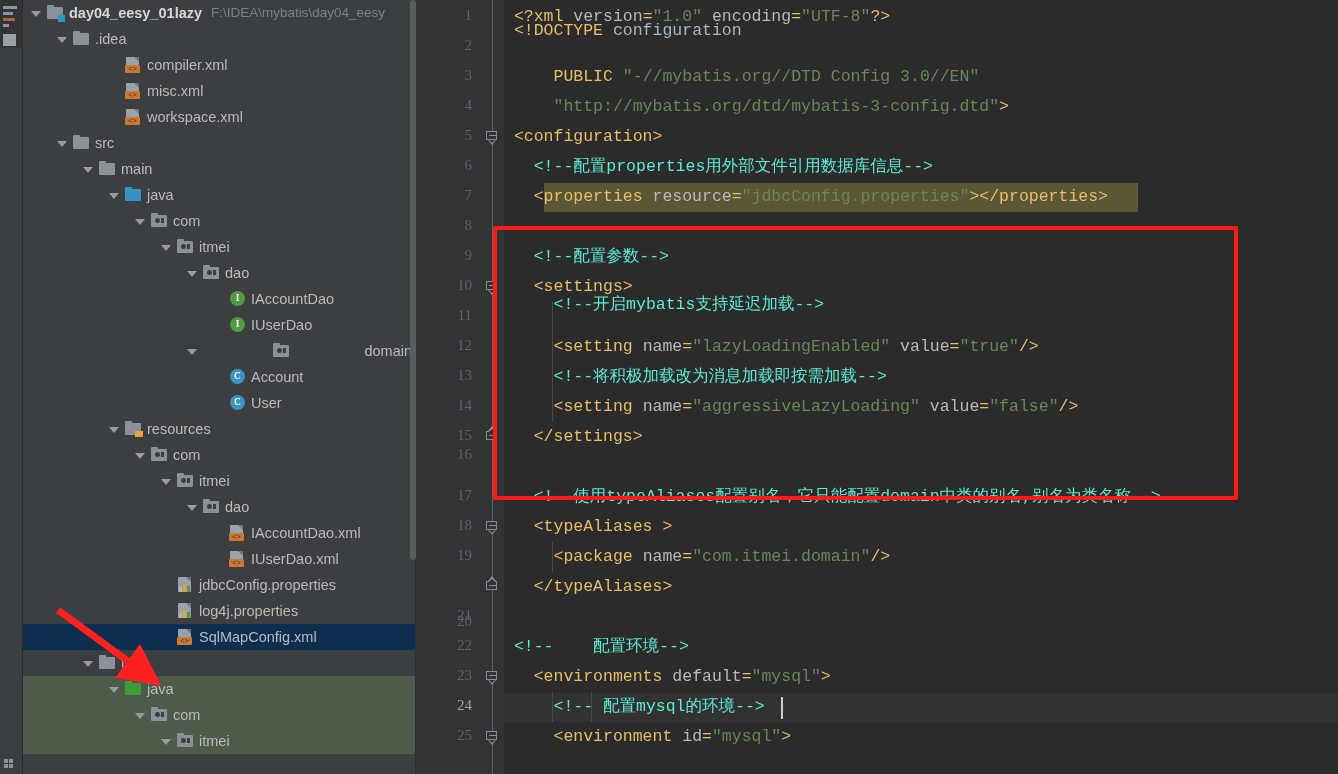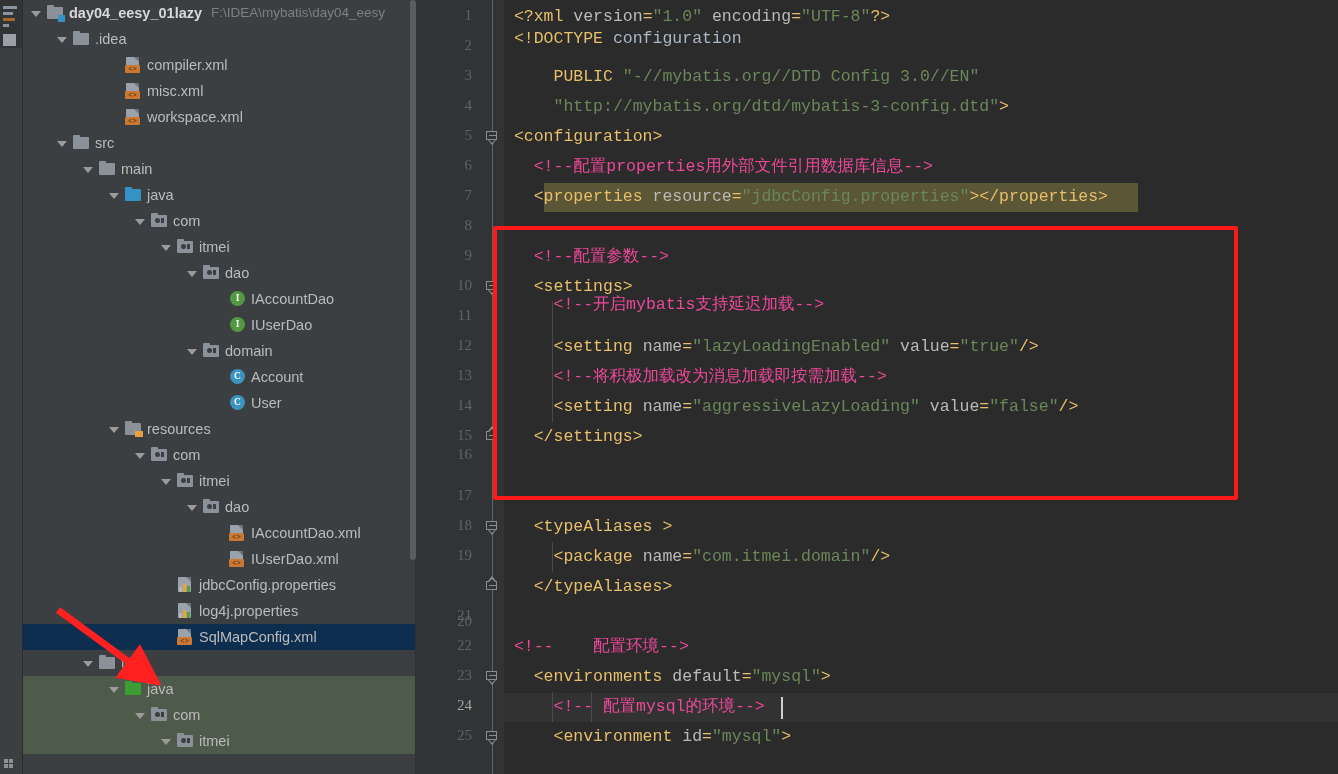--- a/index.html
+++ b/index.html
@@ -108,21 +108,21 @@
   .fmark.close .tipin{position:absolute;left:2.5px;top:-2.5px;border-left:3.5px solid transparent;border-right:3.5px solid transparent;border-bottom:3.5px solid #313335;}
 
   .cl{
     position:absolute;left:0;white-space:pre;
     font-family:"Liberation Mono",monospace;font-size:16.5px;line-height:30px;height:30px;
     color:#a9b7c6;letter-spacing:0px;
   }
   .tag{color:#e8bf6a;}
   .attr{color:#bababa;}
   .val{color:#6a8759;}
-  .cmt{color:#ec4899;}
+  .cmt{color:#5eead4;}
   .txt{color:#a9b7c6;}
   .hl-row{position:absolute;left:0;height:29px;background:#5b5635;}
   .cur-row{position:absolute;left:0;height:29px;background:#323232;}
   .indent-g{position:absolute;width:1px;background:#4a4a4a;}
 
   .caret{position:absolute;width:2px;height:22px;background:#cfcfcf;}
 
   
   .redbox{
     position:absolute;border:4px solid #ff1a1a;border-radius:2px;
@@ -255,21 +255,21 @@
         </span>
         <span class="label">IAccountDao</span>
       </div>
       <div class="row" style="padding-left: 190px;">
         <span class="arrow none"></span>
         <span class="ico">
           <span class="cir i">I</span>
         </span>
         <span class="label">IUserDao</span>
       </div>
-      <div class="row" style="padding-left: 164px;">
+      <div class="row" style="padding-left: 164px; justify-content: space-between;">
         <span class="arrow down"></span>
         <span class="ico">
           <span class="f-plain"></span>
           <span class="pkg-dot"></span>
           <span class="pkg-dot2"></span>
         </span>
         <span class="label">domain</span>
       </div>
       <div class="row" style="padding-left: 190px;">
         <span class="arrow none"></span>
@@ -477,36 +477,37 @@
           <span class="tipin"></span>
         </div>
         <div class="fmark open" style="top: 731px;">
           <span class="bx"></span>
           <span class="tip"></span>
           <span class="tipin"></span>
         </div>
       </div>
     <div class="code-area" id="codearea">
         <div class="cl" style="top: 2px; left: 9.9px;"><span class="tag">&lt;?xml</span><span class="txt"> </span><span class="attr">version</span><span class="tag">=</span><span class="val">"1.0"</span><span class="txt"> </span><span class="attr">encoding</span><span class="tag">=</span><span class="val">"UTF-8"</span><span class="tag">?&gt;</span></div>
-        <div class="cl" style="top: 24px; left: 9.9px;"><span class="tag">&lt;!DOCTYPE</span><span class="txt"> configuration</span></div>
+        <div class="cl" style="top: 16px; left: 9.9px;"><span class="tag">&lt;!DOCTYPE</span><span class="txt"> configuration</span></div>
         <div class="cl" style="top: 62px; left: 49.5px;"><span class="tag">PUBLIC</span><span class="txt"> </span><span class="val">"-//mybatis.org//DTD Config 3.0//EN"</span></div>
         <div class="cl" style="top: 92px; left: 49.5px;"><span class="val">"http://mybatis.org/dtd/mybatis-3-config.dtd"</span><span class="tag">&gt;</span></div>
         <div class="cl" style="top: 122px; left: 9.9px;"><span class="tag">&lt;configuration&gt;</span></div>
         <div class="cl" style="top: 152px; left: 29.7px;"><span class="cmt">&lt;!--配置properties用外部文件引用数据库信息--&gt;</span></div>
         <div class="hl-row" style="top: 183px; left: 39.6px; width: 594px;"></div>
         <div class="cl" style="top: 182px; left: 29.7px;"><span class="tag">&lt;properties</span><span class="txt"> </span><span class="attr">resource</span><span class="tag">=</span><span class="val">"jdbcConfig.properties"</span><span class="tag">&gt;&lt;/properties&gt;</span></div>
         <div class="cl" style="top: 212px; left: 29.7px;"></div>
         <div class="cl" style="top: 242px; left: 29.7px;"><span class="cmt">&lt;!--配置参数--&gt;</span></div>
         <div class="cl" style="top: 272px; left: 29.7px;"><span class="tag">&lt;settings&gt;</span></div>
         <div class="cl" style="top: 290px; left: 49.5px;"><span class="cmt">&lt;!--开启mybatis支持延迟加载--&gt;</span></div>
         <div class="cl" style="top: 332px; left: 49.5px;"><span class="tag">&lt;setting</span><span class="txt"> </span><span class="attr">name</span><span class="tag">=</span><span class="val">"lazyLoadingEnabled"</span><span class="txt"> </span><span class="attr">value</span><span class="tag">=</span><span class="val">"true"</span><span class="tag">/&gt;</span></div>
         <div class="cl" style="top: 362px; left: 49.5px;"><span class="cmt">&lt;!--将积极加载改为消息加载即按需加载--&gt;</span></div>
         <div class="cl" style="top: 392px; left: 49.5px;"><span class="tag">&lt;setting</span><span class="txt"> </span><span class="attr">name</span><span class="tag">=</span><span class="val">"aggressiveLazyLoading"</span><span class="txt"> </span><span class="attr">value</span><span class="tag">=</span><span class="val">"false"</span><span class="tag">/&gt;</span></div>
         <div class="cl" style="top: 422px; left: 29.7px;"><span class="tag">&lt;/settings&gt;</span></div>
         <div class="cl" style="top: 452px; left: 29.7px;"></div>
+        <div class="cl" style="top: 482px; left: 29.7px;"><span class="cmt">&lt;!--使用typeAliases配置别名，它只能配置domain中类的别名,别名为类名称--&gt;</span></div>
         <div class="cl" style="top: 512px; left: 29.7px;"><span class="tag">&lt;typeAliases &gt;</span></div>
         <div class="cl" style="top: 542px; left: 49.5px;"><span class="tag">&lt;package</span><span class="txt"> </span><span class="attr">name</span><span class="tag">=</span><span class="val">"com.itmei.domain"</span><span class="tag">/&gt;</span></div>
         <div class="cl" style="top: 572px; left: 29.7px;"><span class="tag">&lt;/typeAliases&gt;</span></div>
         <div class="cl" style="top: 602px; left: 29.7px;"></div>
         <div class="cl" style="top: 632px; left: 9.9px;"><span class="cmt">&lt;!--    配置环境--&gt;</span></div>
         <div class="cl" style="top: 662px; left: 29.7px;"><span class="tag">&lt;environments</span><span class="txt"> </span><span class="attr">default</span><span class="tag">=</span><span class="val">"mysql"</span><span class="tag">&gt;</span></div>
         <div class="cur-row" style="top: 693px; left: 0px; width: 1250px;"></div>
         <div class="cl" style="top: 692px; left: 49.5px;"><span class="cmt">&lt;!-- 配置mysql的环境--&gt;</span></div>
         <div class="cl" style="top: 722px; left: 49.5px;"><span class="tag">&lt;environment</span><span class="txt"> </span><span class="attr">id</span><span class="tag">=</span><span class="val">"mysql"</span><span class="tag">&gt;</span></div>
         <div class="indent-g" style="top: 302px; height: 120px; left: 47.5px;"></div>

